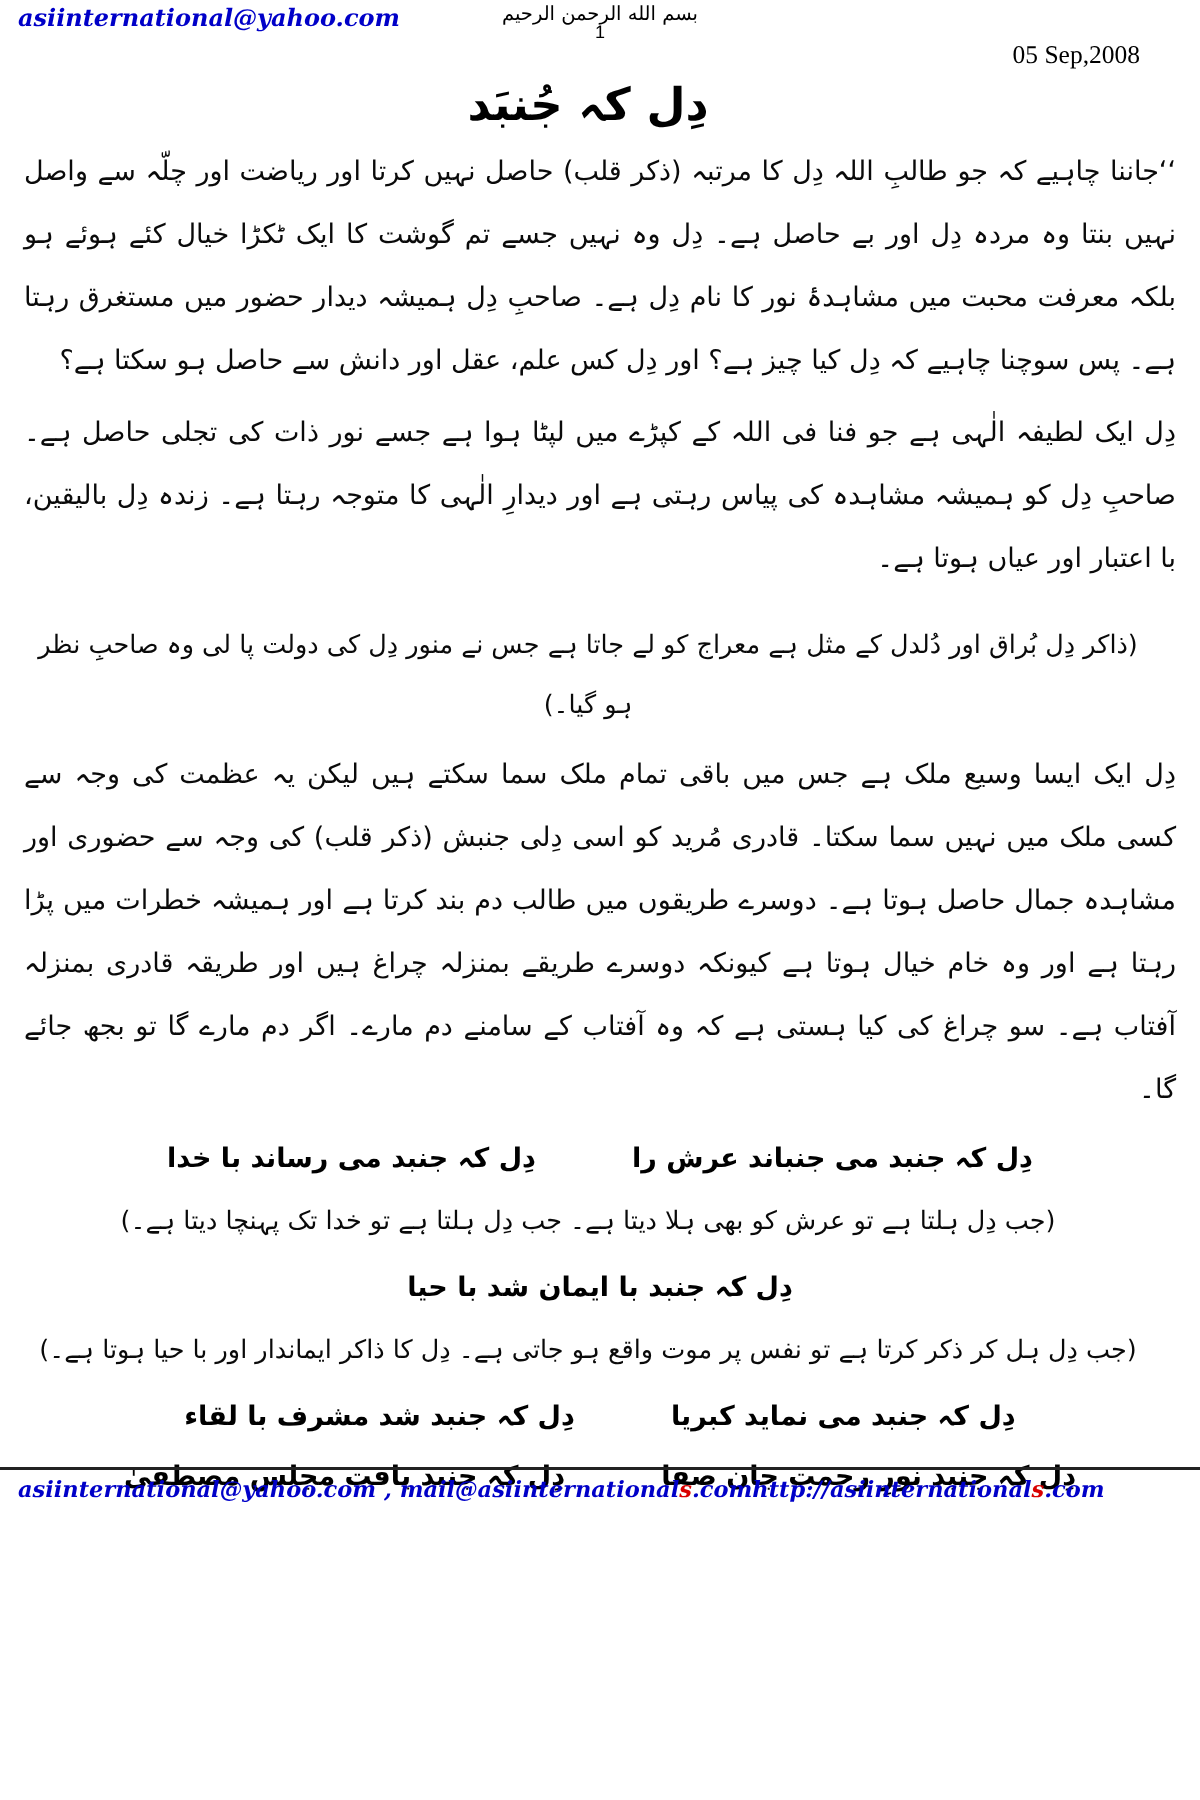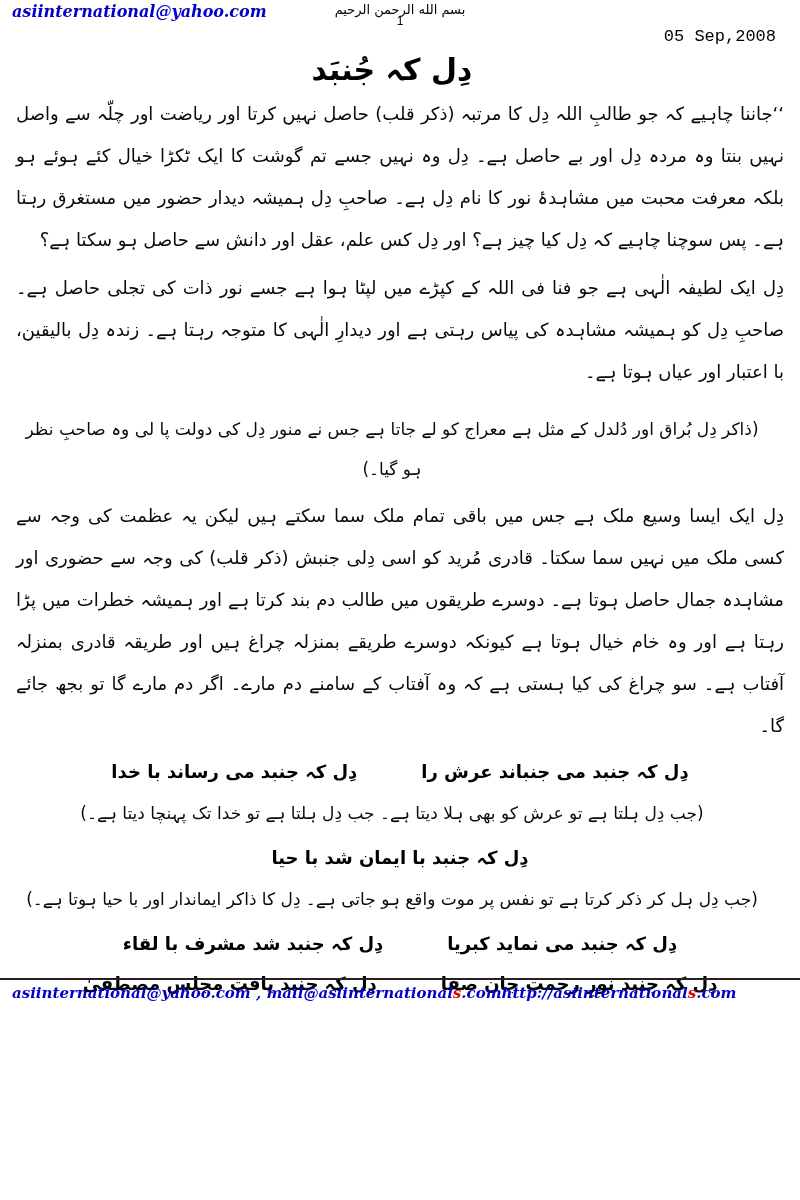--- a/index.html
+++ b/index.html
@@ -17,22 +17,22 @@
     position:absolute;top:2px;left:12px;
     font-family:"DejaVu Serif",serif;
     font-style:italic;font-weight:bold;
     font-size:16px;color:#0000c8;
     cursor:pointer;
   }
   .bismillah-wrap{position:absolute;top:2px;left:0;right:0;text-align:center;}
   .bismillah{font-size:13px;color:#000;direction:rtl;}
   .pagenum{font-family:"Liberation Sans",sans-serif;font-size:12px;color:#000;margin-top:-3px;}
   .date{
-    position:absolute;top:27px;right:24px;
-    font-family:Liberation Mono, monospace;
+    position:absolute;top:27px;right:40px;
+    font-family:Liberation Serif, serif;
     font-size:17px;color:#000;
   }
   
   .title{
     margin:52px 16px 6px 0;
     text-align:center;
     direction:rtl;
     font-size:30px;font-weight:bold;color:#000;
   }
   

